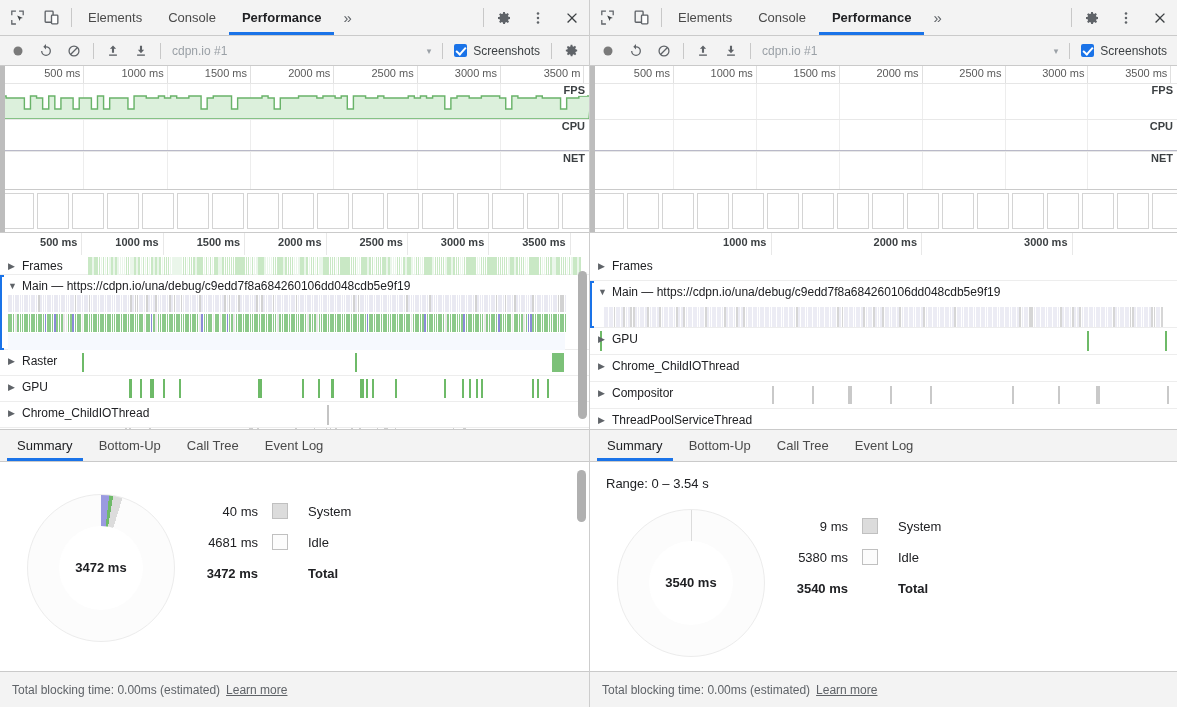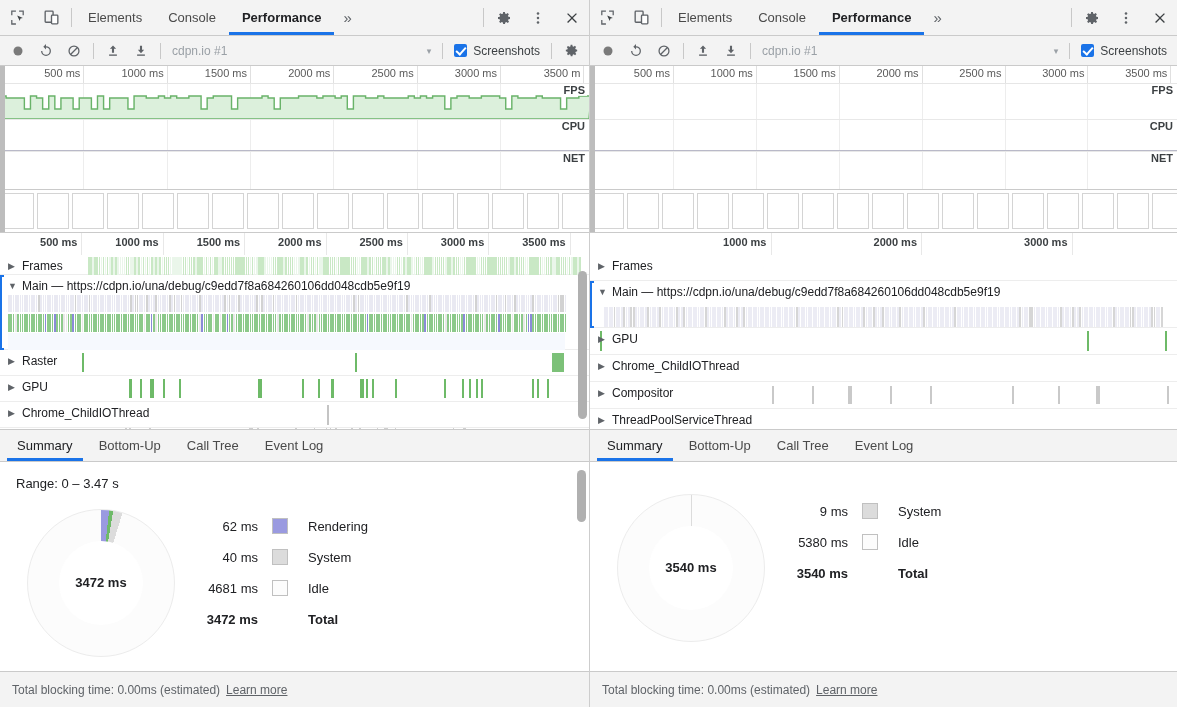--- a/index.html
+++ b/index.html
@@ -1157,35 +1157,29 @@
         </div>
         <div class="vscroll" style="top: 38px; height: 148px;"></div>
       </div>
       <div class="dtabs">
         <div class="dtab active">Summary</div>
         <div class="dtab">Bottom-Up</div>
         <div class="dtab">Call Tree</div>
         <div class="dtab">Event Log</div>
       </div>
       <div class="summary">
-        <div class="range">Range: 0 – 3.47 s</div>
         <div class="sumbody">
           <div class="donut-wrap">
             <div class="donut" style="background: conic-gradient(rgb(154, 154, 224) 0%, rgb(154, 154, 224) 1.786%, rgb(110, 186, 104) 1.786%, rgb(110, 186, 104) 2.679%, rgb(220, 220, 220) 2.679%, rgb(220, 220, 220) 4.724%, rgb(252, 252, 252) 4.724%, rgb(252, 252, 252) 100%); border: 1px solid rgb(236, 236, 236);">
               <div class="donut-hole">
                 <div class="donut-total">3472 ms</div>
               </div>
             </div>
           </div>
           <div class="legend">
-            <div class="lg-row">
-              <div class="lg-val">62 ms</div>
-              <div class="lg-sw" style="background: rgb(154, 154, 224);"></div>
-              <div class="lg-name">Rendering</div>
-            </div>
             <div class="lg-row">
               <div class="lg-val">40 ms</div>
               <div class="lg-sw" style="background: rgb(220, 220, 220);"></div>
               <div class="lg-name">System</div>
             </div>
             <div class="lg-row">
               <div class="lg-val">4681 ms</div>
               <div class="lg-sw" style="background: rgb(252, 252, 252);"></div>
               <div class="lg-name">Idle</div>
             </div>
@@ -1672,20 +1666,21 @@
           </div>
         </div>
       </div>
       <div class="dtabs">
         <div class="dtab active">Summary</div>
         <div class="dtab">Bottom-Up</div>
         <div class="dtab">Call Tree</div>
         <div class="dtab">Event Log</div>
       </div>
       <div class="summary">
+        <div class="range">Range: 0 – 3.54 s</div>
         <div class="sumbody">
           <div class="donut-wrap">
             <div class="donut" style="background: conic-gradient(rgb(220, 220, 220) 0%, rgb(220, 220, 220) 0.198%, rgb(252, 252, 252) 0.198%, rgb(252, 252, 252) 100%); border: 1px solid rgb(236, 236, 236);">
               <div class="donut-hole">
                 <div class="donut-total">3540 ms</div>
               </div>
             </div>
           </div>
           <div class="legend">
             <div class="lg-row">

